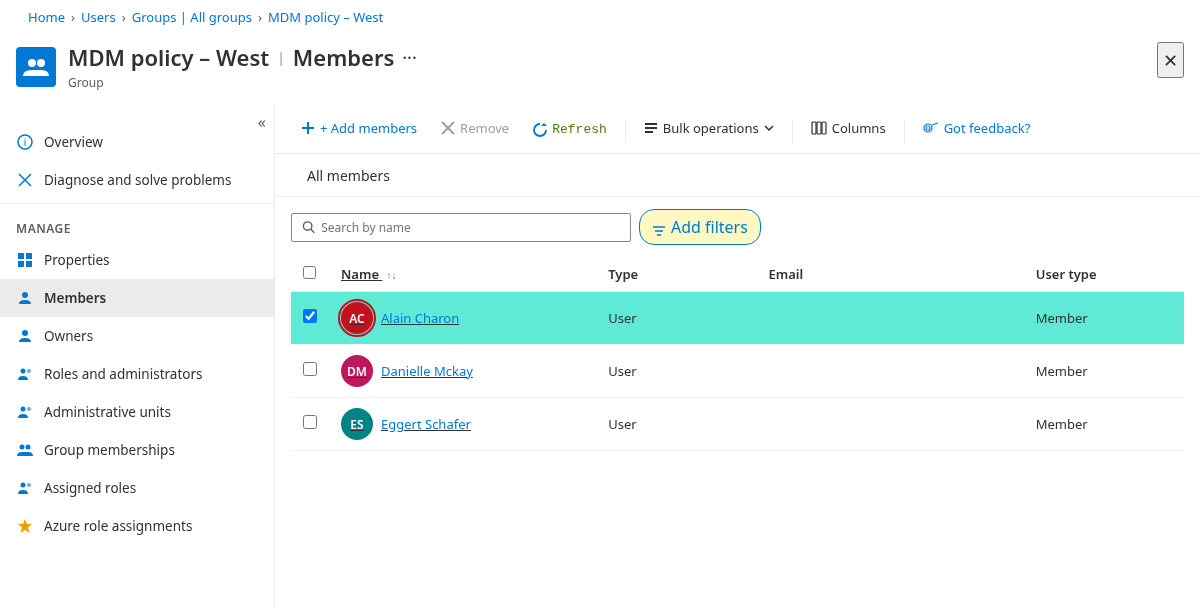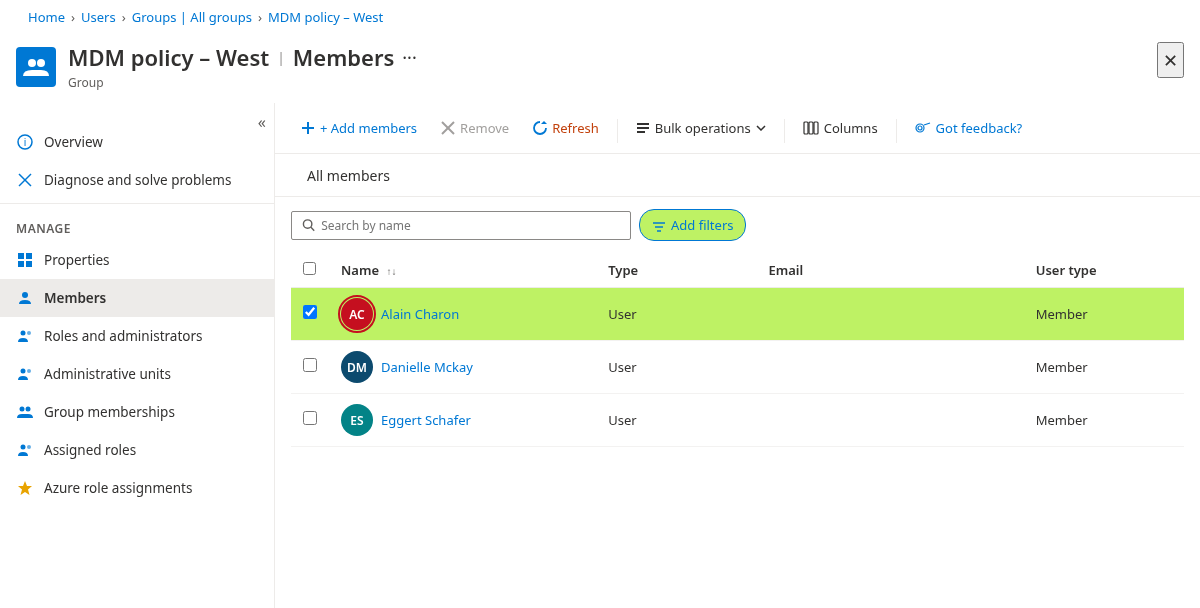--- a/index.html
+++ b/index.html
@@ -107,54 +107,54 @@
       padding: 5px 10px; width: 340px;
       background: white;
     }
     .search-box input {
       border: none; outline: none; font-size: 12px; color: #605e5c;
       width: 100%; background: transparent;
     }
     .filter-btn {
       display: flex; align-items: flex-end; gap: 5px;
       padding: 6px 12px; border: 1px solid #0078d4; border-radius: 15px;
-      background: #bef264; cursor: pointer; color: #0078d4; font-size: 13px;
+      background: #fef9c3; cursor: pointer; color: #0078d4; font-size: 16px;
     }
 
     
     .table-container { padding: 0 16px; }
     .data-table { width: 100%; border-collapse: collapse; }
     .data-table th {
       text-align: left; padding: 8px 12px;
       font-weight: 600; font-size: 13px; color: #323130;
       border-bottom: 1px solid #edebe9;
     }
     .data-table td {
       padding: 10px 12px; font-size: 13px;
       border-bottom: 1px solid #f3f2f1;
     }
     .col-checkbox { width: 32px; }
-    .col-name { min-width: 200px; }
+    .col-name { min-width: 200px; text-decoration: underline; }
     .col-type { min-width: 120px; }
     .col-email { min-width: 200px; }
     .col-usertype { min-width: 120px; }
 
     .row-checkbox { width: 14px; height: 14px; cursor: pointer; }
 
     .avatar {
       width: 32px; height: 32px; border-radius: 50%;
       display: flex; align-items: center; justify-content: center;
       color: white; font-size: 12px; font-weight: 600; flex-shrink: 0;
     }
     .name-cell { display: flex; align-items: center; gap: 8px; }
 
     .sort-icons { display: inline-flex; flex-direction: column; margin-left: 4px; font-size: 10px; color: #605e5c; vertical-align: middle; }
 
     
-    .row-selected td { background: #bef264; }
+    .row-selected td { background: #5eead4; }
     .row-selected .avatar-wrapper { outline: 2px solid #c50f1f; outline-offset: 1px; border-radius: 50%; }
 
     
     ::-webkit-scrollbar { width: 6px; }
     ::-webkit-scrollbar-thumb { background: #c8c6c4; border-radius: 3px; }
     ::-webkit-scrollbar-track { background: transparent; }
   </style>
 </head>
 <body>
 
@@ -235,20 +235,29 @@
     <div class="sidebar-item active">
       <div class="sidebar-icon">
         <svg width="16" height="16" viewBox="0 0 16 16">
             <circle cx="8" cy="5" r="3" fill="#0078d4"></circle>
             <path d="M2 14 Q2 10 8 10 Q14 10 14 14" fill="#0078d4"></path>
           </svg>
       </div>
       <span>Members</span>
     </div>
 
+    <div class="sidebar-item">
+      <div class="sidebar-icon">
+        <svg width="16" height="16" viewBox="0 0 16 16">
+            <circle cx="8" cy="5" r="3" fill="#0078d4"></circle>
+            <path d="M2 14 Q2 10 8 10 Q14 10 14 14" fill="#0078d4"></path>
+          </svg>
+      </div>
+      <span>Owners</span>
+    </div>
 
     <div class="sidebar-item">
       <div class="sidebar-icon">
         <svg width="16" height="16" viewBox="0 0 16 16">
             <circle cx="6" cy="5" r="2.5" fill="#0078d4"></circle>
             <circle cx="12" cy="5" r="2" fill="#0078d4" opacity="0.6"></circle>
             <path d="M1 14 Q1 10 6 10 Q11 10 11 14" fill="#0078d4"></path>
           </svg>
       </div>
       <span>Roles and administrators</span>
@@ -316,21 +325,21 @@
             <line x1="13" y1="1" x2="1" y2="13" stroke="#a19f9d" stroke-width="2"></line>
           </svg>
         <span style="color:#a19f9d;">Remove</span>
       </button>
 
       <button class="toolbar-btn">
         <svg width="14" height="14" viewBox="0 0 14 14">
             <path d="M13 7A6 6 0 1 1 7 1" fill="none" stroke="#0078d4" stroke-width="1.8"></path>
             <polygon points="11,0 14,3 8,3" fill="#0078d4"></polygon>
           </svg>
-        <span style="color:#c2410c;">Refresh</span>
+        <span style="color:#4d7c0f;font-family:Liberation Mono, monospace;">Refresh</span>
       </button>
 
       <div class="toolbar-separator"></div>
 
       <button class="toolbar-btn">
         <svg width="14" height="14" viewBox="0 0 14 14">
             <rect x="1" y="2" width="12" height="2" fill="#323130"></rect>
             <rect x="1" y="6" width="12" height="2" fill="#323130"></rect>
             <rect x="1" y="10" width="8" height="2" fill="#323130"></rect>
           </svg>
@@ -422,21 +431,21 @@
               </td>
               <td class="col-type">User</td>
               <td class="col-email"></td>
               <td class="col-usertype">Member</td>
             </tr>
             <tr>
               <td class="col-checkbox"><input type="checkbox" class="row-checkbox" style=""></td>
               <td class="col-name">
                 <div class="name-cell">
                   <div>
-                    <div class="avatar" style="background: #0c4a6e;">DM</div>
+                    <div class="avatar" style="background: #be185d;">DM</div>
                   </div>
                   <span style="color: rgb(0, 120, 212); cursor: pointer;">Danielle Mckay</span>
                 </div>
               </td>
               <td class="col-type">User</td>
               <td class="col-email"></td>
               <td class="col-usertype">Member</td>
             </tr>
             <tr>
               <td class="col-checkbox"><input type="checkbox" class="row-checkbox" style=""></td>

